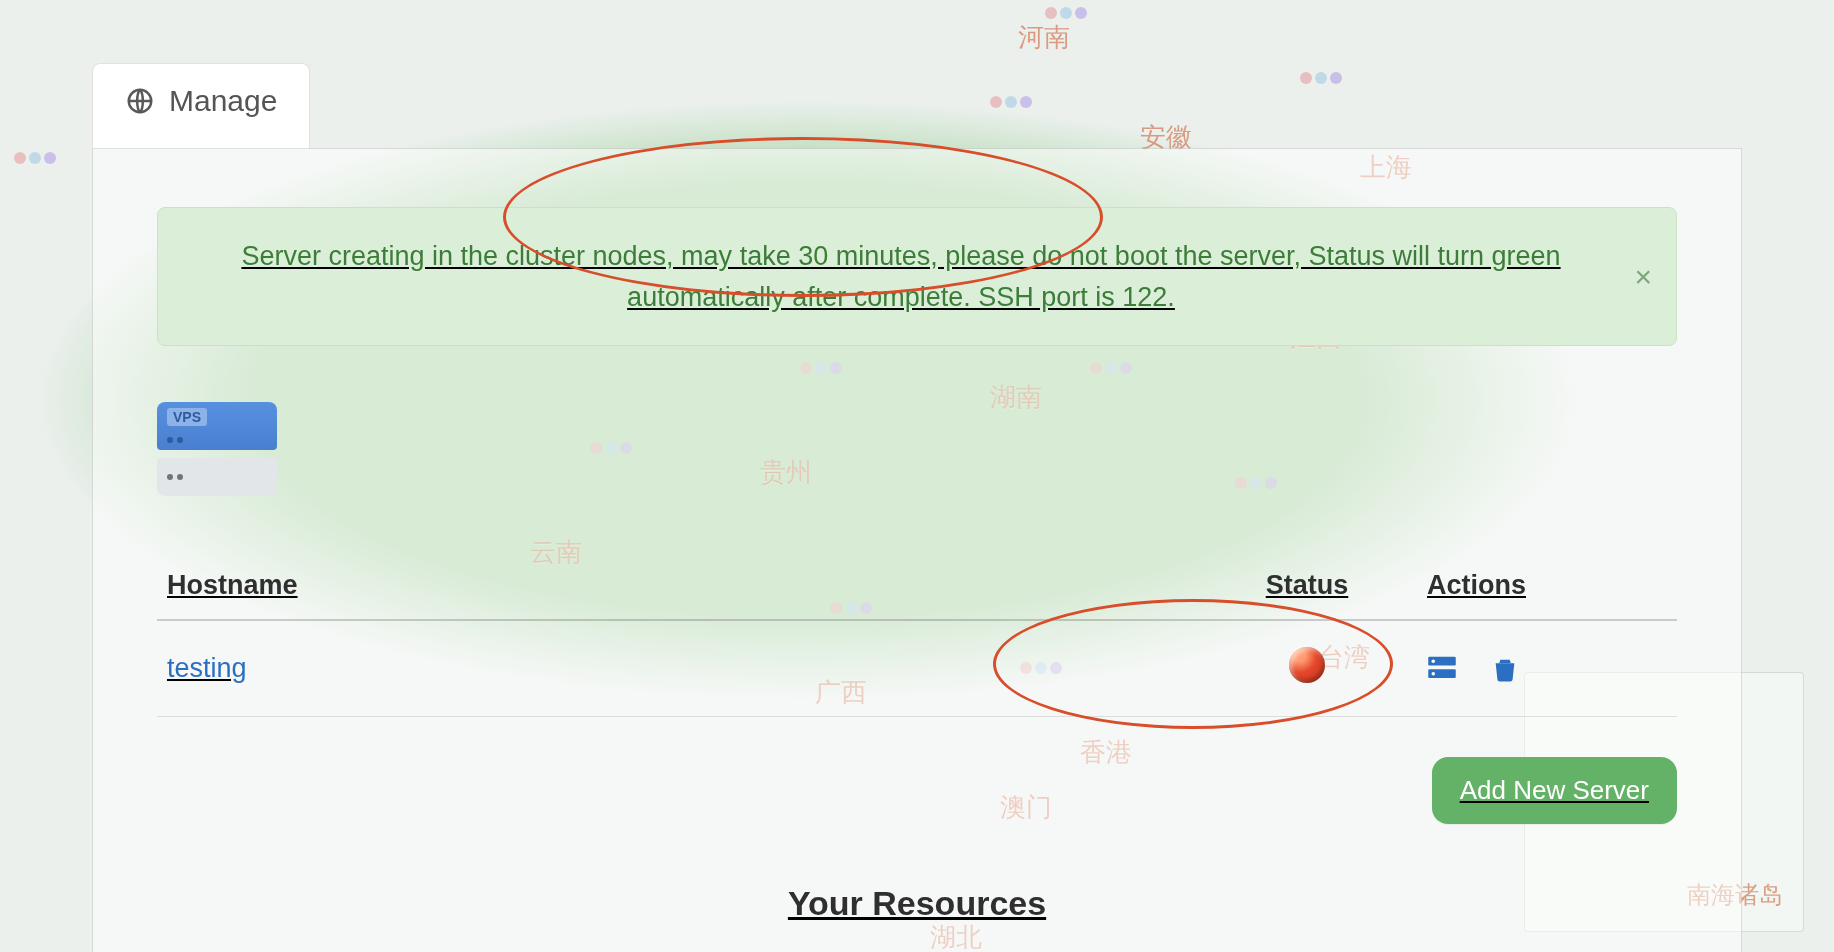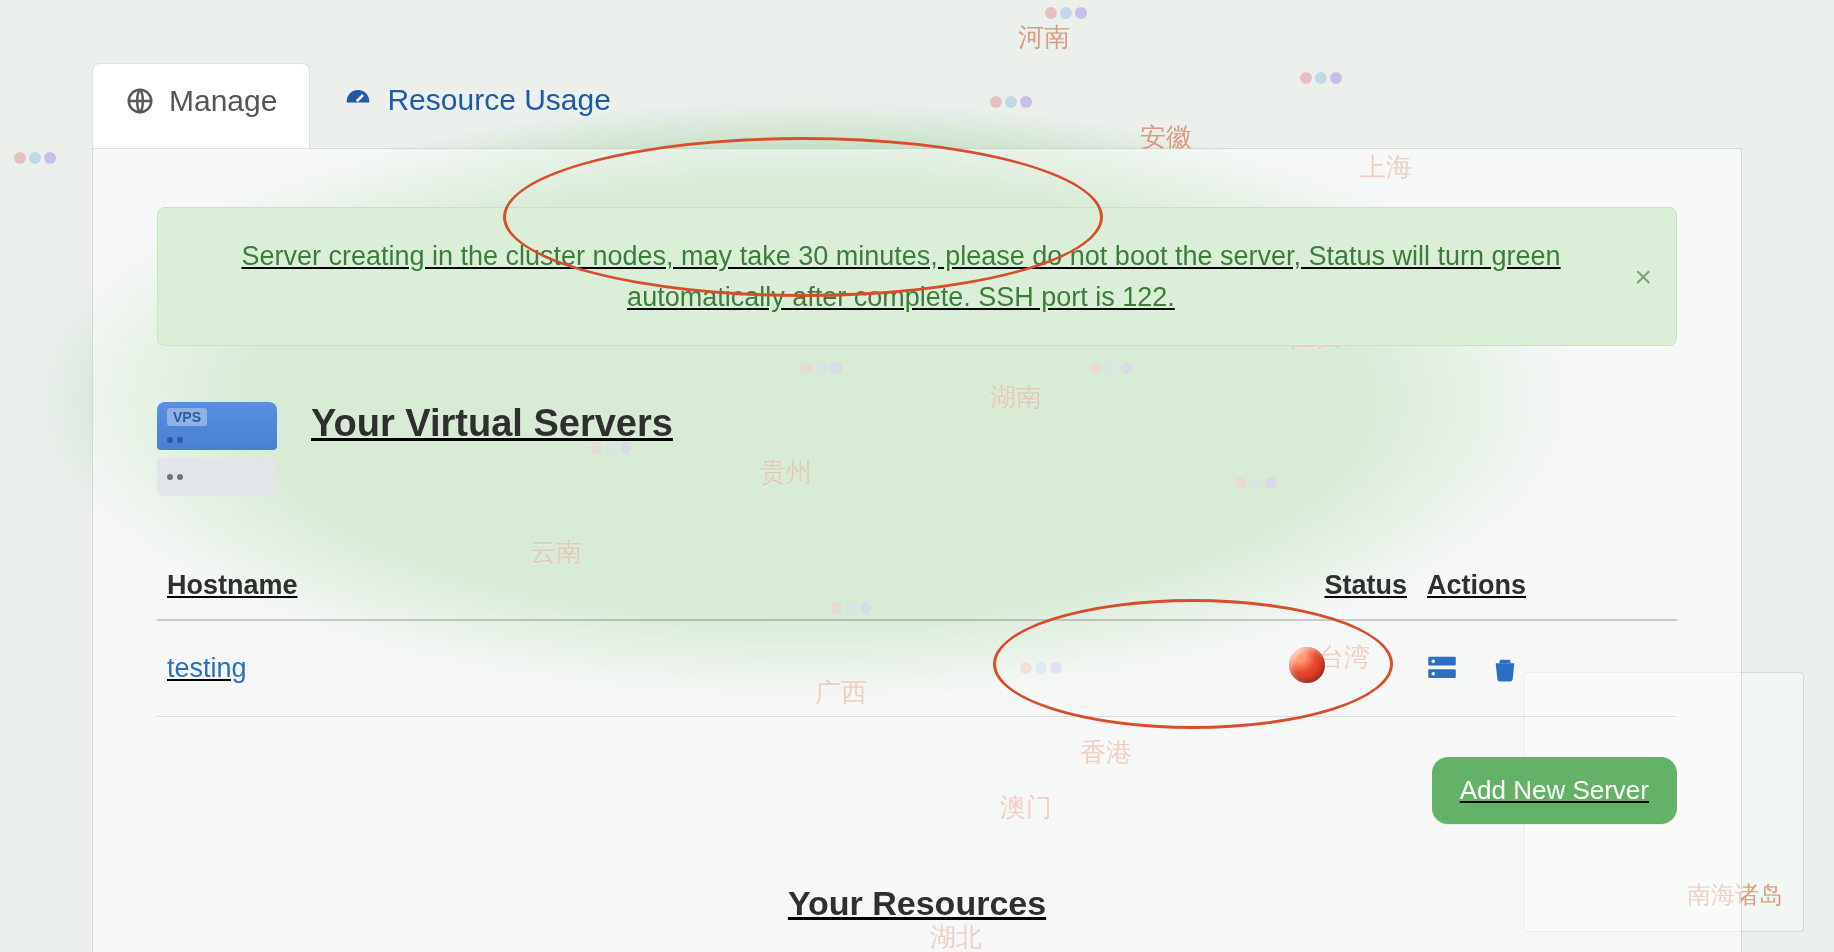--- a/index.html
+++ b/index.html
@@ -128,21 +128,21 @@
 
   table.servers {
     width:100%; border-collapse:collapse; margin-top:56px;
     font-size:27px;
   }
   table.servers th {
     text-align:left; font-weight:700; color:#2f2f2f;
     padding: 18px 10px;
     border-bottom:2px solid rgba(0,0,0,.18);
   }
-  table.servers th.col-status { text-align:right; width:220px; }
+  table.servers th.col-status { text-align:center; width:220px; }
   table.servers th.col-actions { text-align:left; width:260px; }
   table.servers td {
     padding: 26px 10px;
     border-bottom:1px solid rgba(0,0,0,.10);
     vertical-align:middle;
   }
   .hostname-link { color:#2a6fc1; cursor:pointer; }
   td.cell-status { text-align:center; }
   .status-dot {
     width:36px; height:36px; border-radius:50%;
@@ -209,47 +209,37 @@
   <div class="tabbar">
     <div class="tab active">
       <span class="tab-icon">
         <svg viewBox="0 0 24 24" width="30" height="30" fill="none" stroke="currentColor" stroke-width="2">
           <circle cx="12" cy="12" r="9"></circle>
           <path d="M3 12h18M12 3c3 3 3 15 0 18M12 3c-3 3-3 15 0 18"></path>
         </svg>
       </span>
       <span class="tab-label">Manage</span>
     </div>
-    <div class="tab">
-      <span class="tab-icon" style="color:#1e5aa8">
-        <svg viewBox="0 0 24 24" width="30" height="30" fill="currentColor">
-          <path d="M3 13a9 9 0 0 1 18 0v1H3v-1z"></path>
-            <path d="M11 13l5-5" stroke="#fff" stroke-width="2" fill="none"></path>
-        </svg>
-      </span>
-      <span class="tab-label">Resource Usage</span>
-    </div>
   </div>
 
   <div class="panel">
 
     <div class="alert">
       <span>Server creating in the cluster nodes, may take 30 minutes, please do not boot the server, Status will turn green automatically after complete. SSH port is 122.</span>
       <span class="alert-close">
         <span>×</span>
       </span>
     </div>
 
     <div class="section-header">
       <div class="vps-icon">
         <div class="top"></div>
         <div class="bot"></div>
       </div>
       <div class="section-titles">
-        <h2>Your Virtual Servers</h2>
       </div>
     </div>
 
     <table class="servers">
       <thead>
         <tr>
           <th>Hostname</th>
           <th class="col-status">Status</th>
           <th class="col-actions">Actions</th>
         </tr>

